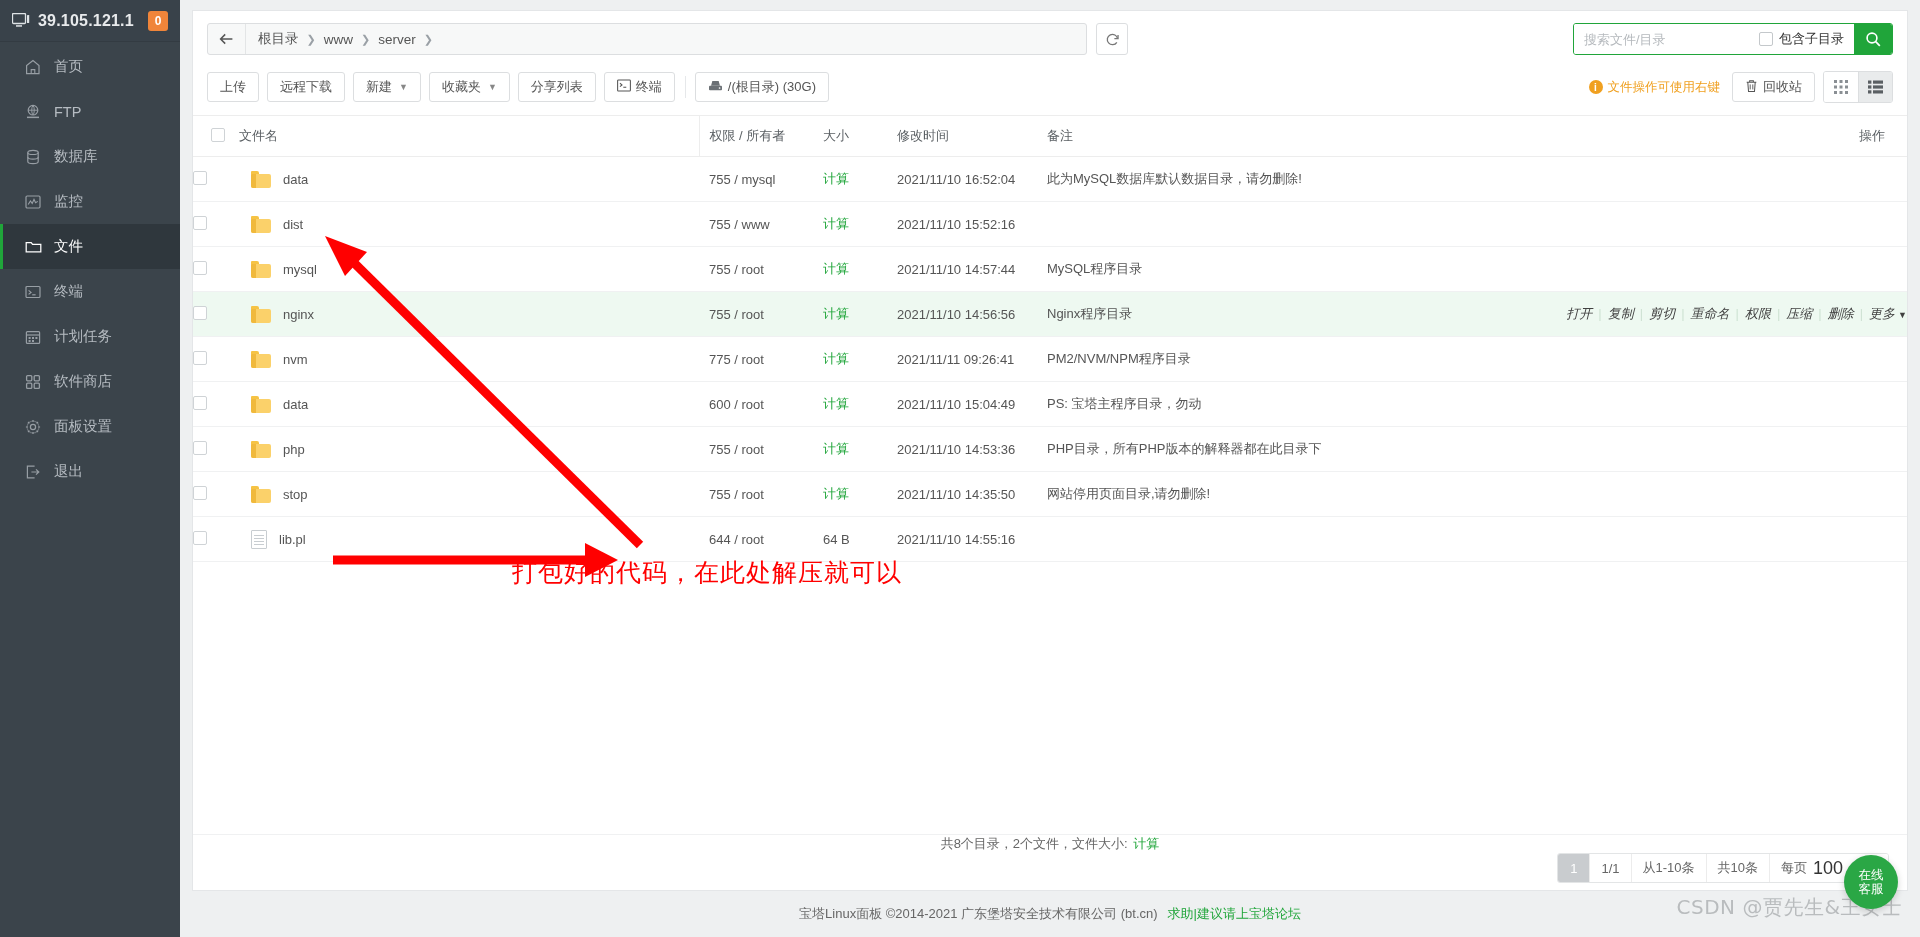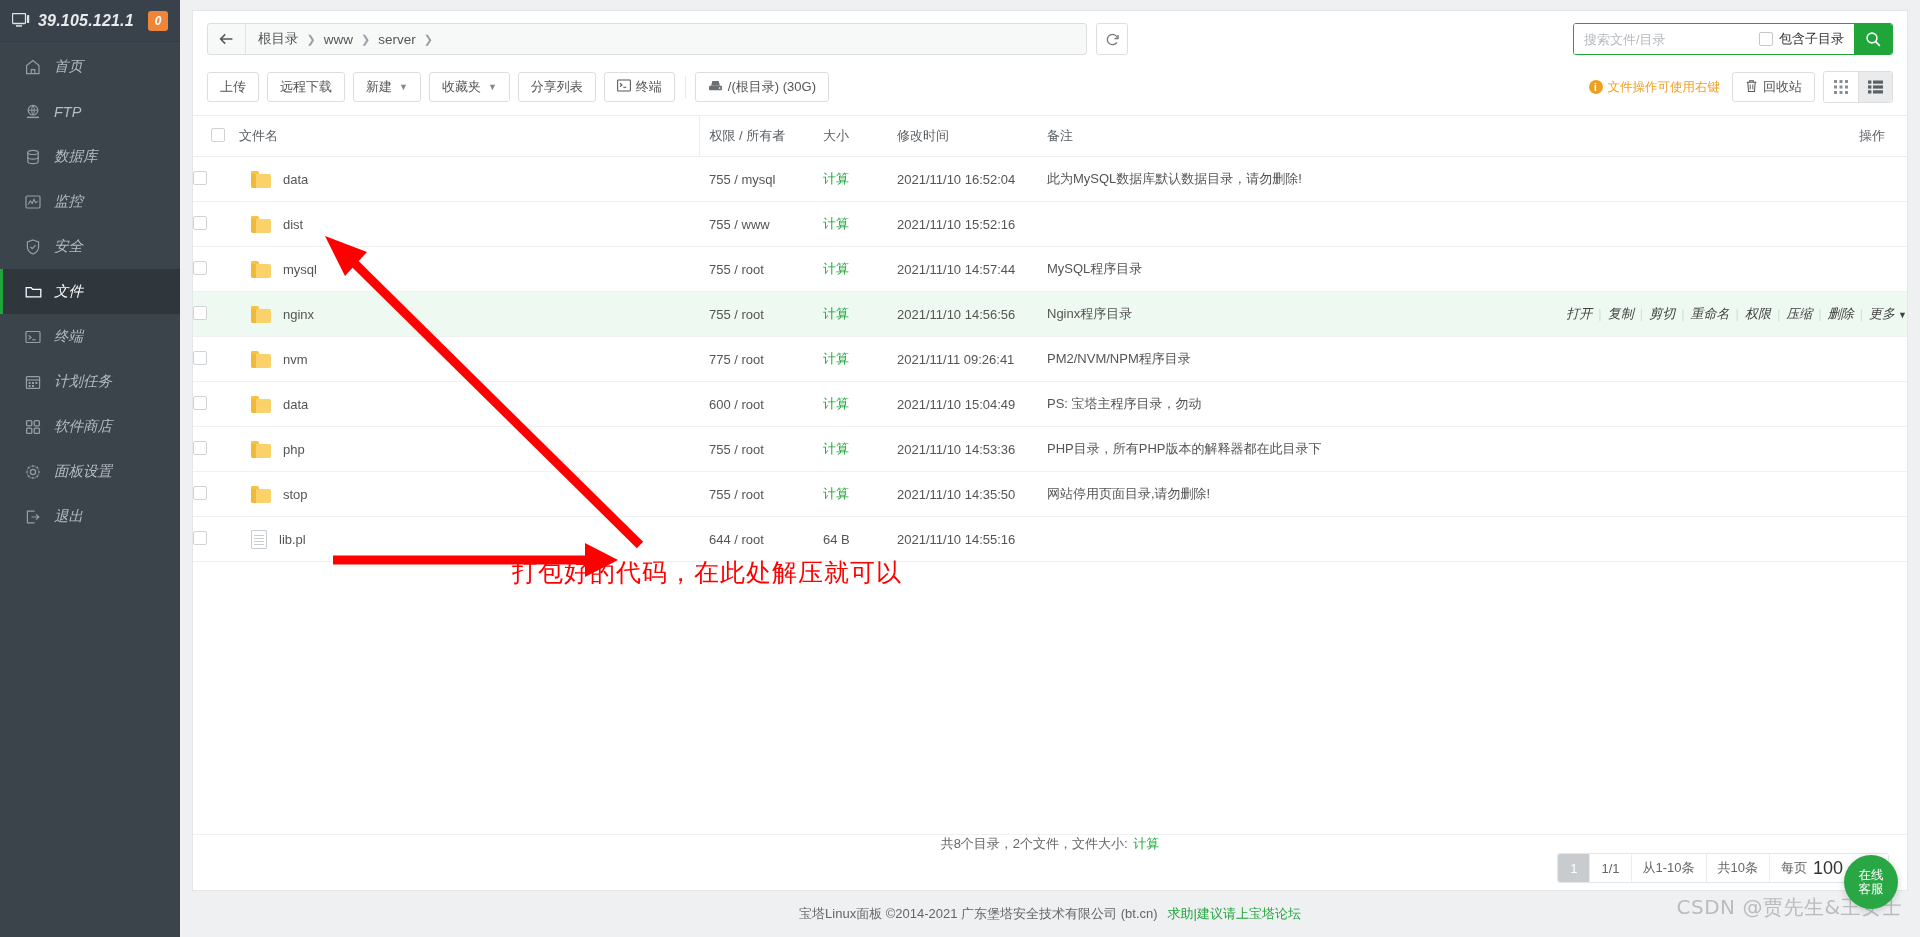--- a/index.html
+++ b/index.html
@@ -9,21 +9,21 @@
     background: #f1f1f1;
     overflow: hidden;
   }
   #app { position: relative; width: 1920px; height: 937px; display: flex; background:#eceff1; }
 
   
   .sidebar {
     width: 180px; height: 937px;
     background: #3b444b;
     flex: 0 0 180px;
-    display: flex; flex-direction: column; font-style: italic;
+    display: flex; flex-direction: column;
   }
   .sb-head {
     height: 42px; display:flex; align-items:center;
     padding: 0 12px; color: #e8eaec; font-size: 16px; font-weight: 700;
     background: #39424a; border-bottom: 1px solid #333b42;
   }
   .sb-head .mon-icon { margin-right: 8px; display:inline-flex; }
   .sb-head .ip { letter-spacing: .2px; }
   .sb-badge {
     margin-left: auto; background: #f0853a; color: #fff;
@@ -281,29 +281,20 @@
       <div class="sb-item">
         <span class="ico">
           <svg width="16" height="16" viewBox="0 0 16 16">
               <rect x="1" y="2" width="14" height="12" rx="1.2" fill="none" stroke="currentColor" stroke-width="1.2"></rect>
               <path d="M3.2 10.5 5.4 7l1.8 2.4L9 5.4l1.6 3.4 2.2-1.4" fill="none" stroke="currentColor" stroke-width="1.1"></path>
             </svg>
         </span>
         <span class="lbl">监控</span>
       </div>
 
-      <div class="sb-item">
-        <span class="ico">
-          <svg width="16" height="16" viewBox="0 0 16 16">
-              <path d="M8 1 13.6 3v5c0 3.4-2.4 5.7-5.6 7-3.2-1.3-5.6-3.6-5.6-7V3L8 1Z" fill="none" stroke="currentColor" stroke-width="1.2"></path>
-              <path d="m5.4 7.8 1.9 1.9 3.4-3.6" fill="none" stroke="currentColor" stroke-width="1.2"></path>
-            </svg>
-        </span>
-        <span class="lbl">安全</span>
-      </div>
 
       <div class="sb-item active">
         <span class="ico">
           <svg width="17" height="16" viewBox="0 0 17 16">
               <path d="M1.2 3.6h5l1.4 1.8h8.2v7.4H1.2V3.6Z" fill="none" stroke="currentColor" stroke-width="1.25"></path>
             </svg>
         </span>
         <span class="lbl">文件</span>
       </div>
 

